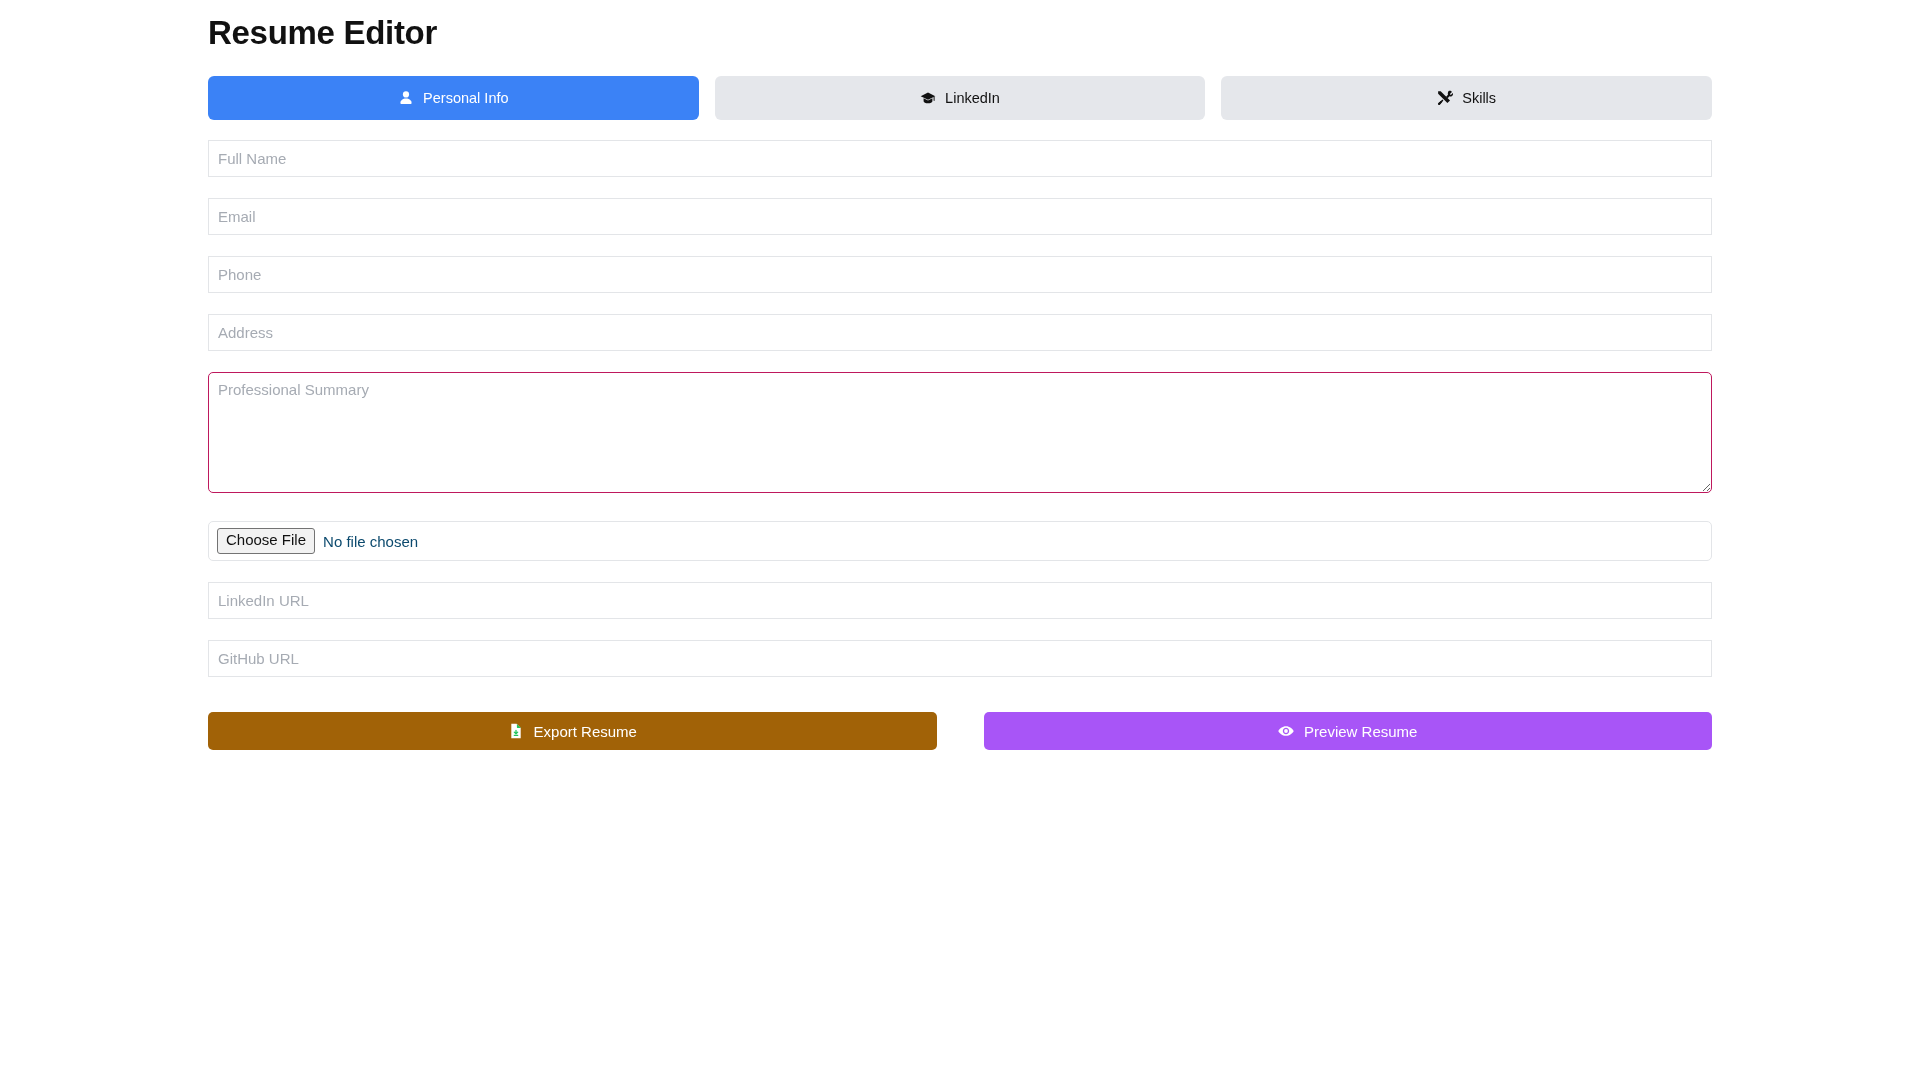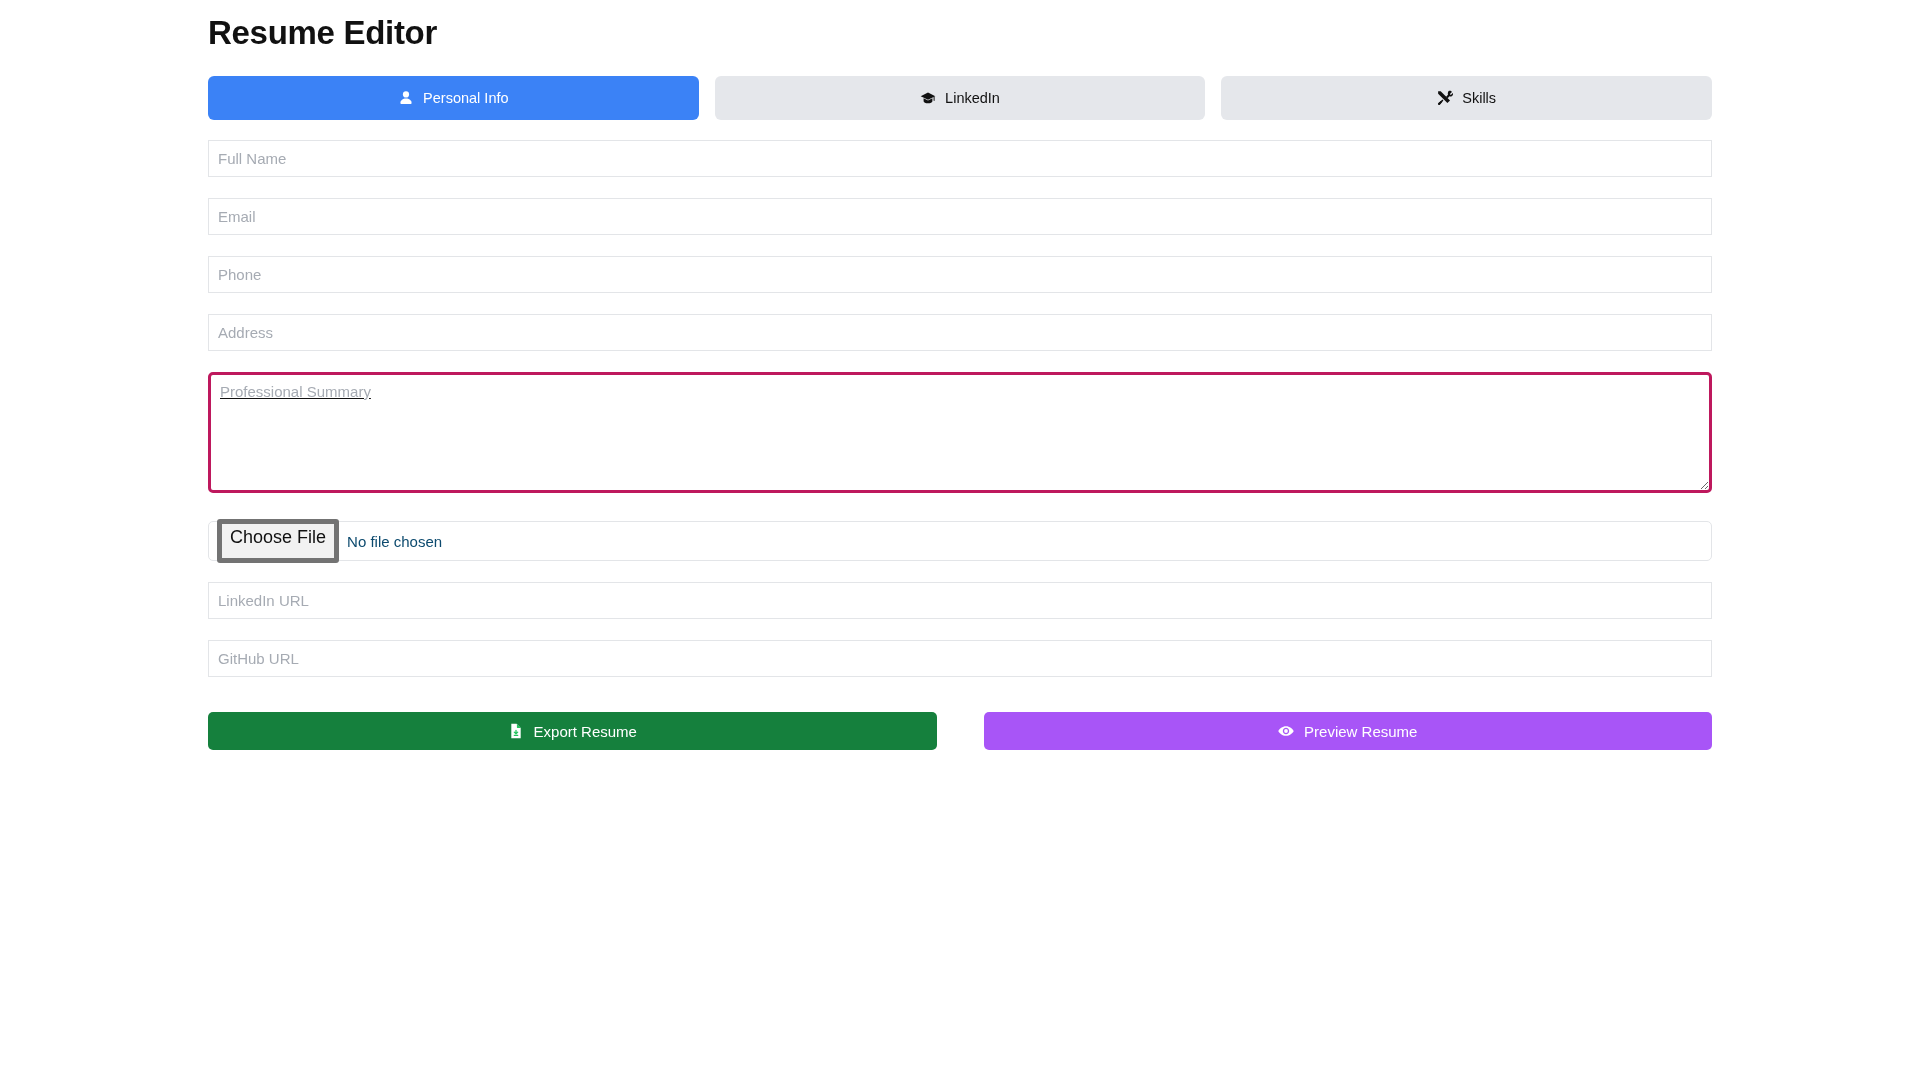--- a/index.html
+++ b/index.html
@@ -104,56 +104,55 @@
     color: #111111;
     padding: 16px 9px;
     outline: none;
     display: block;
   }
   .field::placeholder { color: #a6abb3; opacity: 1; }
 
   .field-textarea {
     width: 1504px;
     height: 121px;
-    border: 3px solid #be185d;
+    border: 1px solid #be185d;
     border-radius: 5px;
     background: #ffffff;
     margin-bottom: 28px;
     font-size: 15px;
     font-family: "Liberation Sans", "DejaVu Sans", sans-serif;
     color: #111111;
     padding: 8px 9px;
     outline: none;
     resize: vertical;
     display: block;
-    text-decoration: underline;
   }
   .field-textarea::placeholder { color: #a6abb3; opacity: 1; }
 
   .field-file {
     width: 1504px;
     height: 40px;
     border: 1px solid #e3e5e8;
     border-radius: 5px;
     background: #ffffff;
     margin-bottom: 21px;
     display: flex;
     align-items: center;
     padding: 0 8px;
     gap: 8px;
     cursor: default;
   }
   .choose-file-btn {
     font-family: "Liberation Sans", "DejaVu Sans", sans-serif;
-    font-size: 18px;
+    font-size: 15px;
     color: #111111;
     background: #f2f2f2;
-    border: 5px solid #737373;
+    border: 1px solid #737373;
     border-radius: 3px;
-    padding: 2px 8px 10px 8px;
+    padding: 2px 8px 3px 8px;
     line-height: 1.25;
     cursor: pointer;
     white-space: nowrap;
   }
   .file-status {
     font-size: 15px;
     color: #0c4a6e;
     white-space: nowrap;
     font-family: "Liberation Sans", "DejaVu Sans", sans-serif;
   }
@@ -186,21 +185,21 @@
   }
   .action-btn .bicon {
     display: inline-flex;
     align-items: center;
     justify-content: center;
     width: 16px;
     height: 16px;
   }
   .action-btn .bicon svg { display: block; }
 
-  .btn-export { background: #15803d; }
+  .btn-export { background: #a16207; }
   .btn-preview { background: #a855f7; margin-left: 31px; }
 </style>
 </head>
 <body>
 
 <div class="page">
   <div class="container">
 
     <h1 class="page-title">Resume Editor</h1>
 

